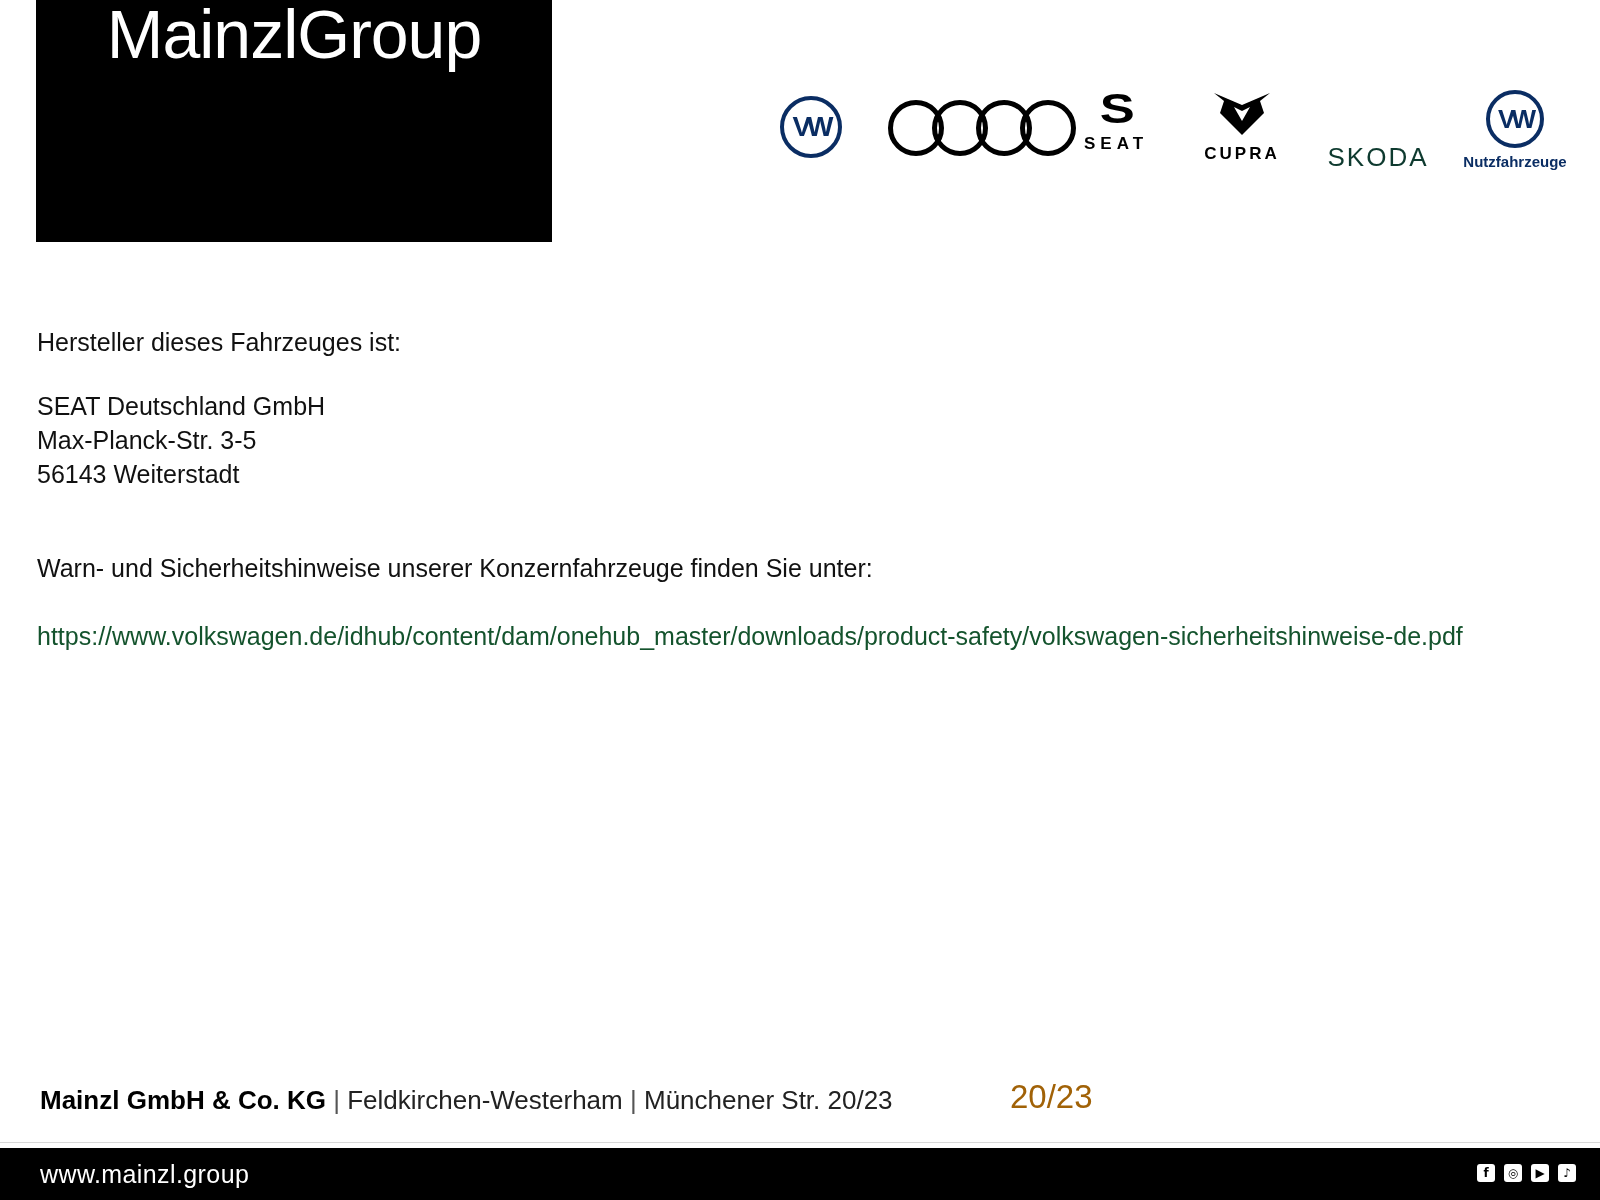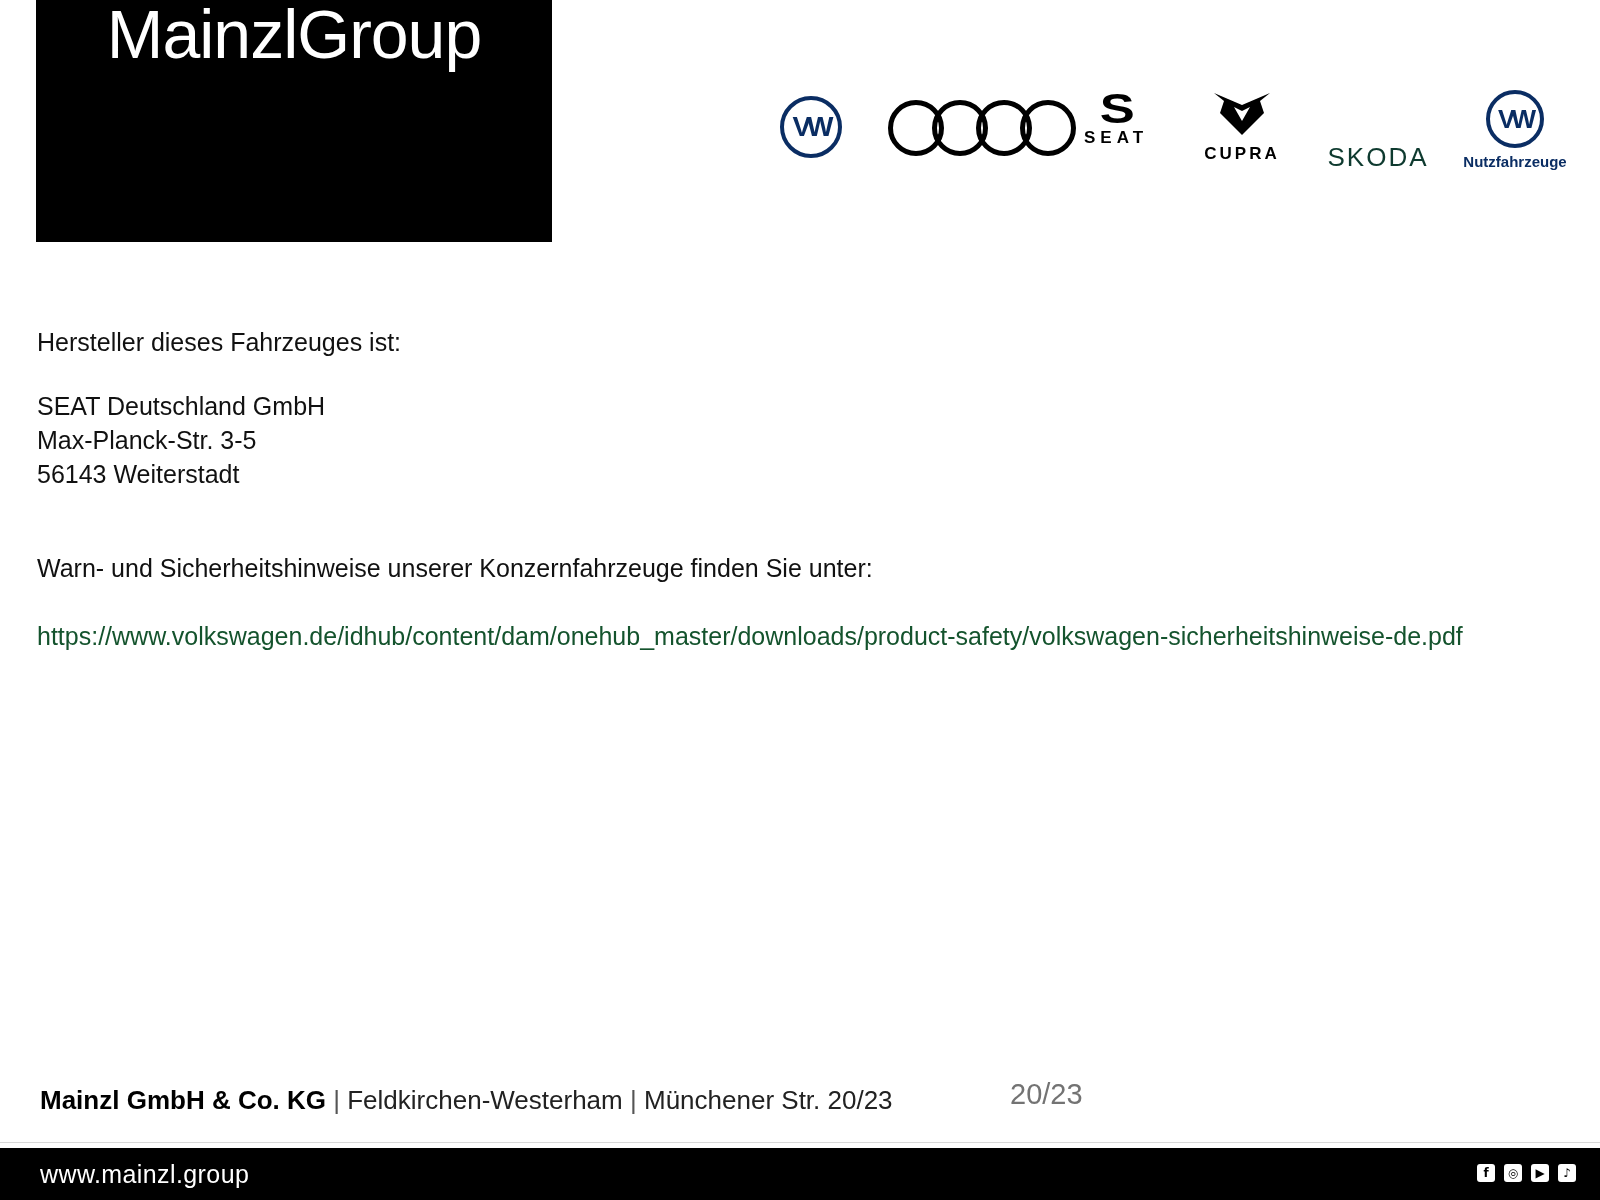--- a/index.html
+++ b/index.html
@@ -97,20 +97,21 @@
     font-weight: 700;
     font-family: "Liberation Sans", sans-serif;
     line-height: 0.9;
     letter-spacing: -2px;
     transform: scaleX(1.25);
   }
   .seat-word {
     font-size: 17px;
     letter-spacing: 5px;
     font-weight: 600;
+    margin-top: 6px;
   }
 
   
   .cupra-word {
     font-size: 17px;
     letter-spacing: 3px;
     font-weight: 700;
     margin-top: 6px;
   }
 
@@ -164,22 +165,22 @@
   }
   .footer-line b {
     font-weight: 700;
     color: #000000;
   }
   .footer-sep { color: #555555; }
   .page-num {
     position: absolute;
     left: 1010px;
     top: 1078px;
-    font-size: 29px;
-    color: #737373;
+    font-size: 33px;
+    color: #a16207;
   }
 
   .bottom-bar {
     position: absolute;
     left: 0;
     top: 1148px;
     width: 1600px;
     height: 52px;
     background: #000000;
     color: #ffffff;

